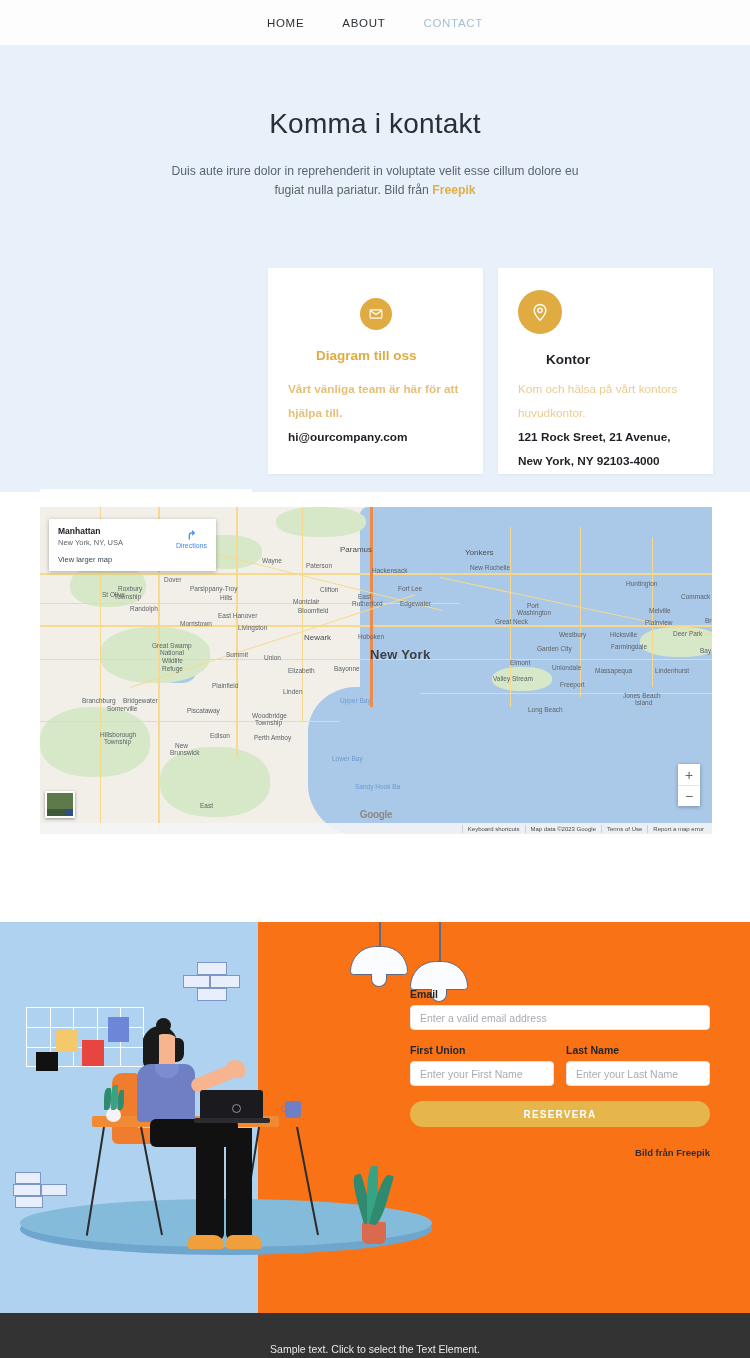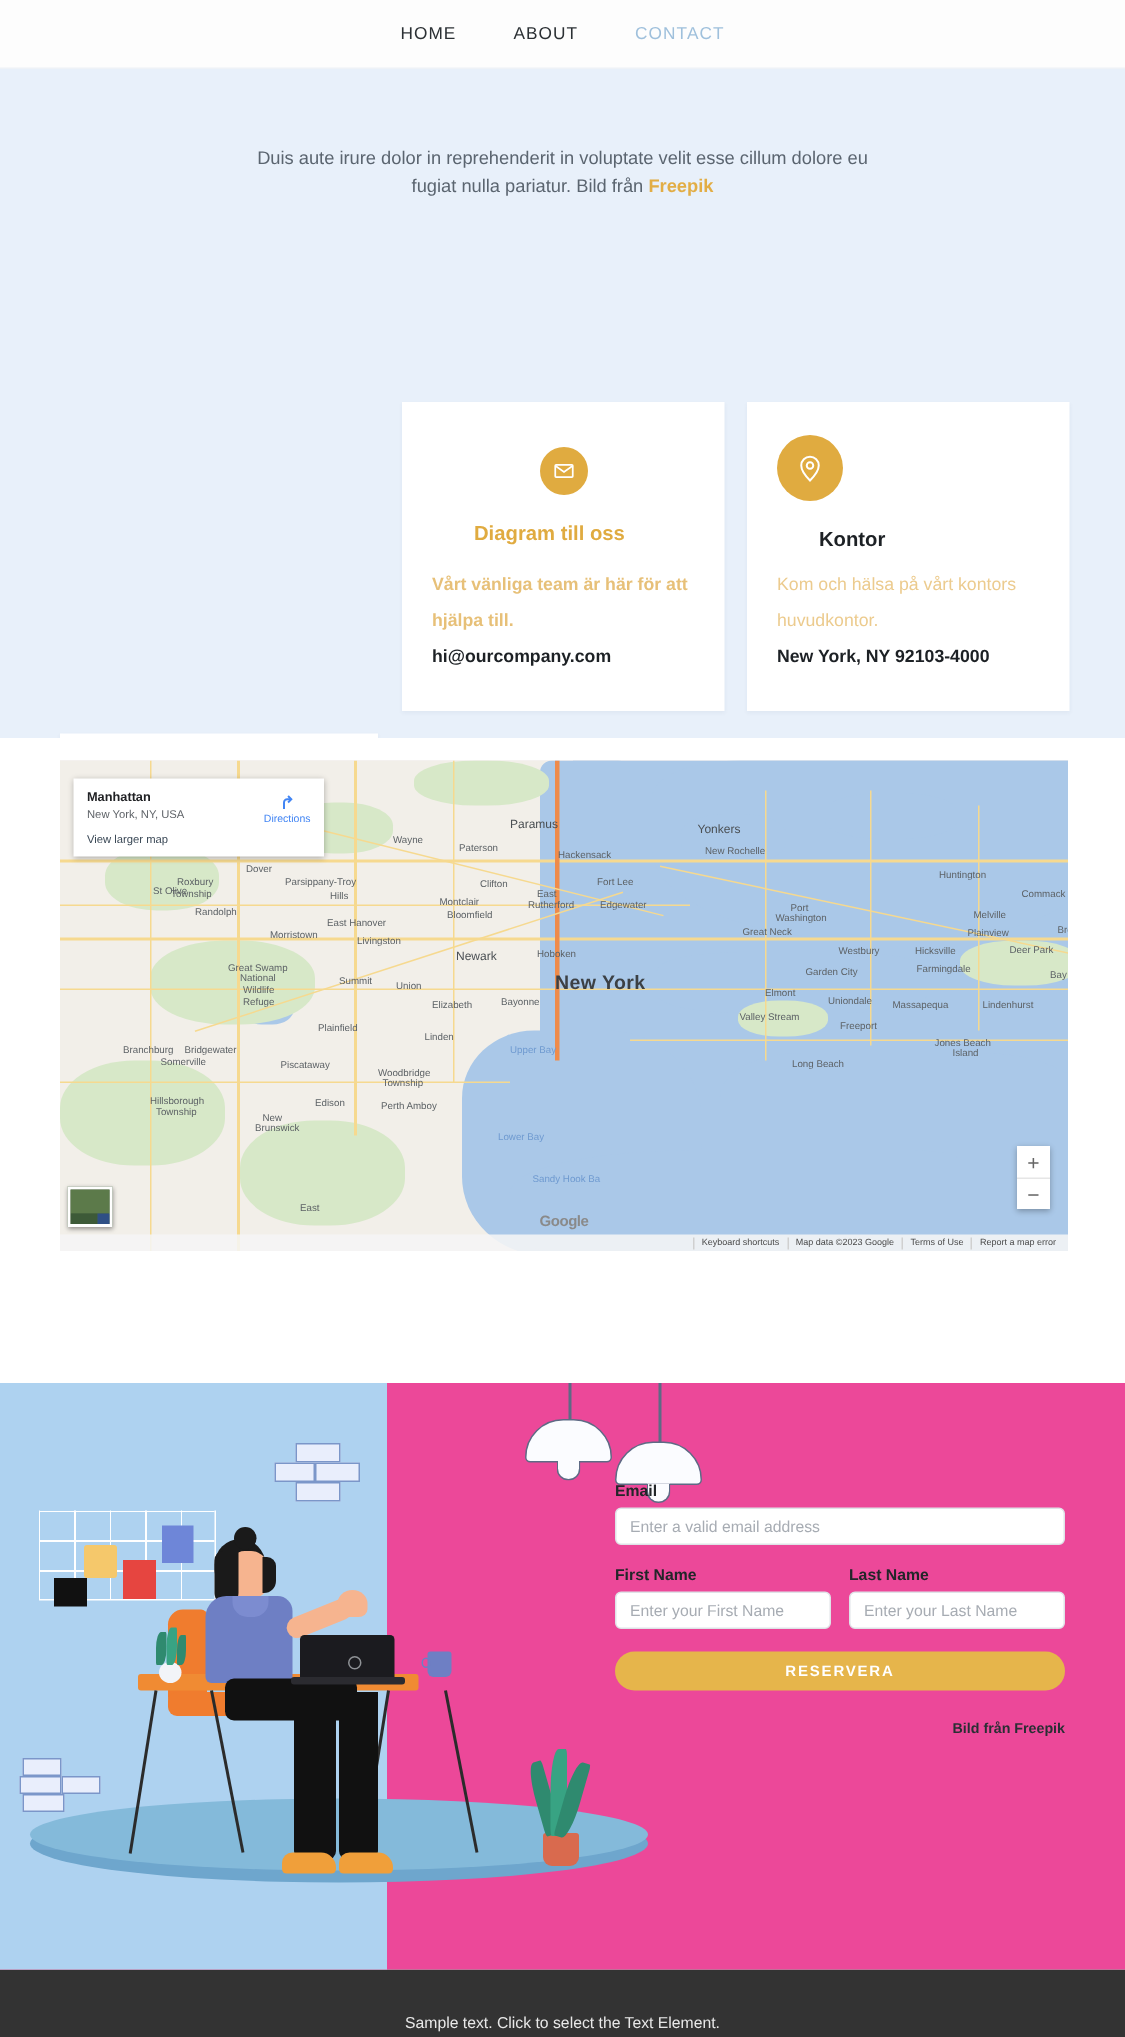--- a/index.html
+++ b/index.html
@@ -173,21 +173,21 @@
   .map-thumb i { position:absolute; display:block; }
   .gmark {
     position: absolute; left: 50%; bottom: 14px; transform: translateX(-50%);
     font-size: 10px; font-weight: bold; color: #8a8a8a; letter-spacing: -0.3px;
   }
 
   
   .contact {
     position: relative;
     height: 391px;
-    background: #ec4899;
+    background: #f97316;
   }
   .illus-left {
     position: absolute; left: 0; top: 0; width: 258px; height: 100%;
     background: #aed2f0;
   }
   .contact-inner { position: absolute; inset: 0; }
 
   
   .wall-grid {
     position: absolute; left: 26px; top: 85px; width: 118px; height: 60px;
@@ -283,20 +283,21 @@
 </head>
 <body>
 
 <div class="navbar">
   <a class="nav-link">HOME</a>
   <a class="nav-link">ABOUT</a>
   <a class="nav-link active">CONTACT</a>
 </div>
 
 <div class="hero">
+  <h1 class="hero-title">Komma i kontakt</h1>
   <p class="hero-sub">
     <span>Duis aute irure dolor in reprehenderit in voluptate velit esse cillum dolore eu</span>
     <span>fugiat nulla pariatur. Bild från </span><a class="accent">Freepik</a>
   </p>
 
   <div class="cards">
 
     <div class="card card-1">
       <div class="circ-icon center">
         <svg width="14" height="14" viewBox="0 0 24 24" fill="none" stroke="#fff" stroke-width="2">
@@ -311,20 +312,21 @@
 
     <div class="card card-2">
       <div class="circ-icon xl">
         <svg width="20" height="20" viewBox="0 0 24 24" fill="none" stroke="#fff" stroke-width="1.6">
           <path d="M12 22s7-7.1 7-12a7 7 0 10-14 0c0 4.9 7 12 7 12z"></path>
             <circle cx="12" cy="10" r="2.6"></circle>
         </svg>
       </div>
       <div class="card-title mt18">Kontor</div>
       <div class="card-desc dim mt10">Kom och hälsa på vårt kontors huvudkontor.</div>
+      <div class="card-val">121 Rock Sreet, 21 Avenue,</div>
       <div class="card-val">New York, NY 92103-4000</div>
     </div>
 
     <div class="card card-3">
       <div class="circ-icon xl">
         <svg width="20" height="20" viewBox="0 0 24 24" fill="none" stroke="#fff" stroke-width="1.7">
           <path d="M6.5 3h3l1.5 4.5-2 1.5a12 12 0 006 6l1.5-2L21 14.5v3a2 2 0 01-2.2 2A17 17 0 014.5 5.2 2 2 0 016.5 3z"></path>
         </svg>
       </div>
       <div class="card-title" style="margin-top:16px;">Telefon</div>
@@ -562,21 +564,21 @@
     <div class="leaf" style="left:357px;top:252px;width:11px;height:50px;transform:rotate(-16deg);background:#2f8a6f;"></div>
     <div class="leaf" style="left:367px;top:244px;width:11px;height:58px;background:#38a383;"></div>
     <div class="leaf" style="left:376px;top:252px;width:11px;height:52px;transform:rotate(16deg);background:#2f8a6f;"></div>
 
     <div class="form">
       <label class="f-label">Email</label>
       <input class="f-input" type="text" placeholder="Enter a valid email address" style="">
 
       <div class="f-row">
         <div class="f-col">
-          <label class="f-label">First Name</label>
+          <label class="f-label">First Union</label>
           <input class="f-input" type="text" placeholder="Enter your First Name" style="">
         </div>
         <div class="f-col">
           <label class="f-label">Last Name</label>
           <input class="f-input" type="text" placeholder="Enter your Last Name" style="">
         </div>
       </div>
 
 
       <button class="f-btn">RESERVERA</button>

